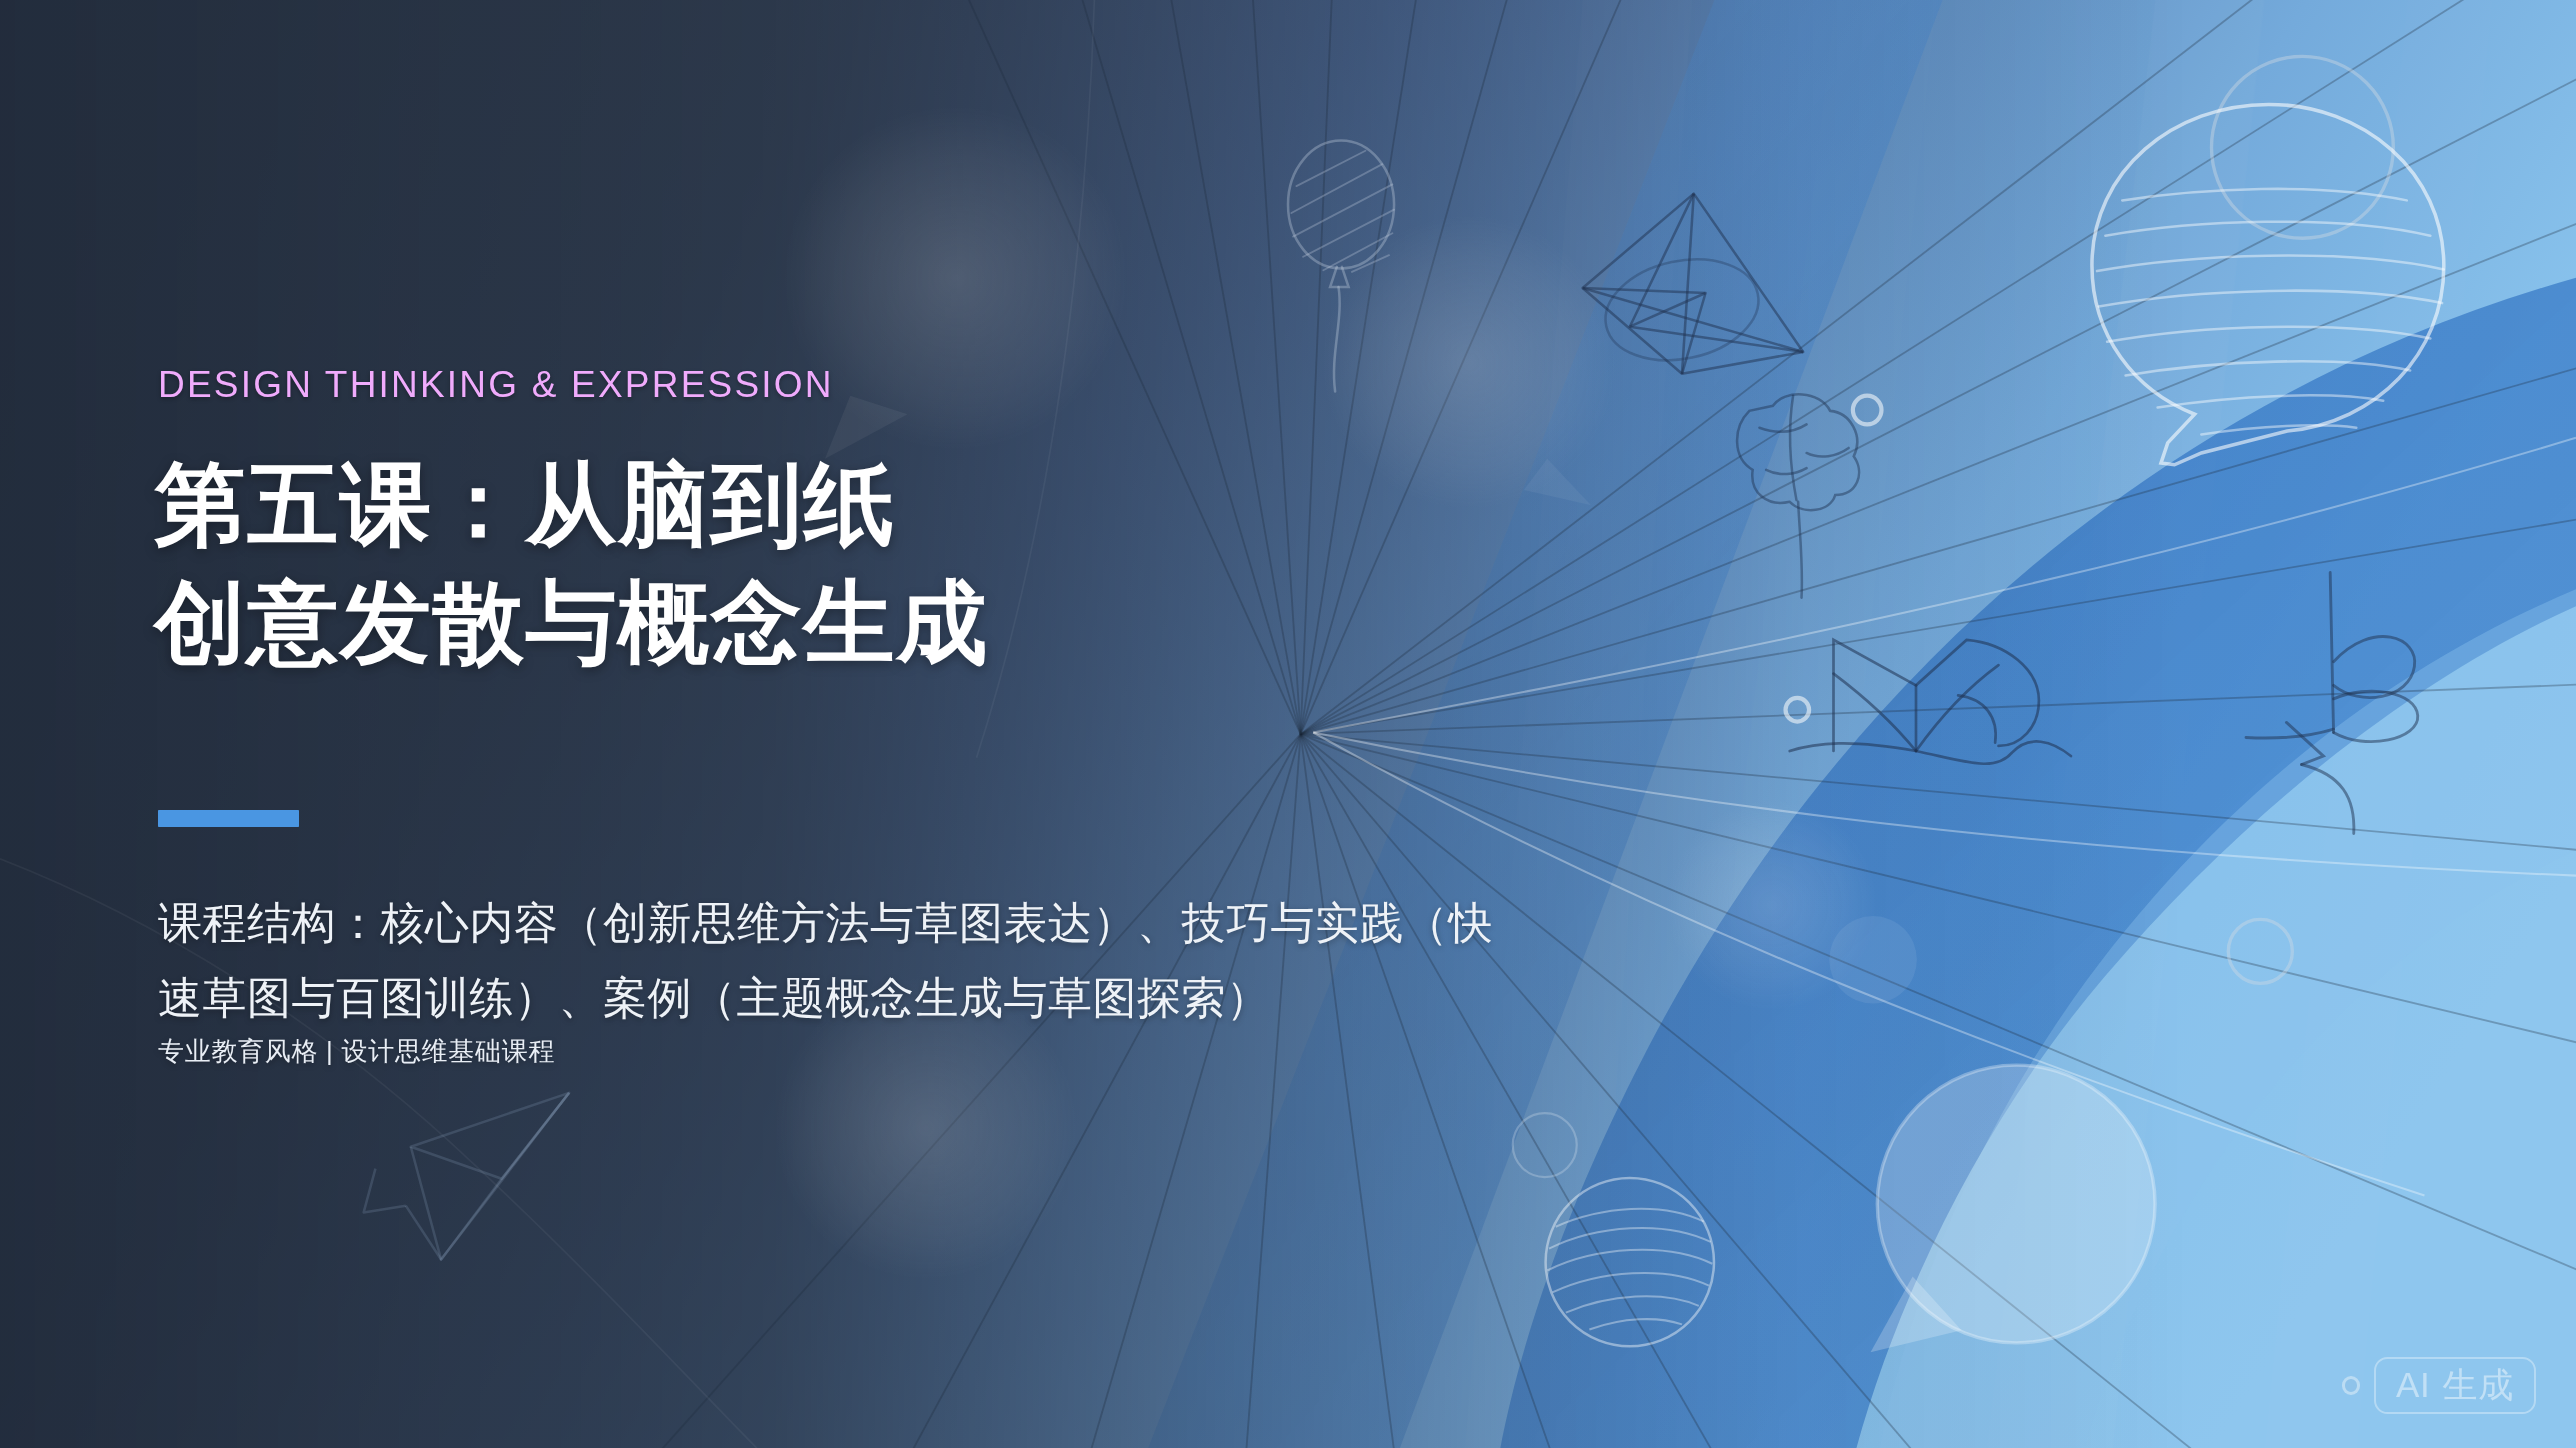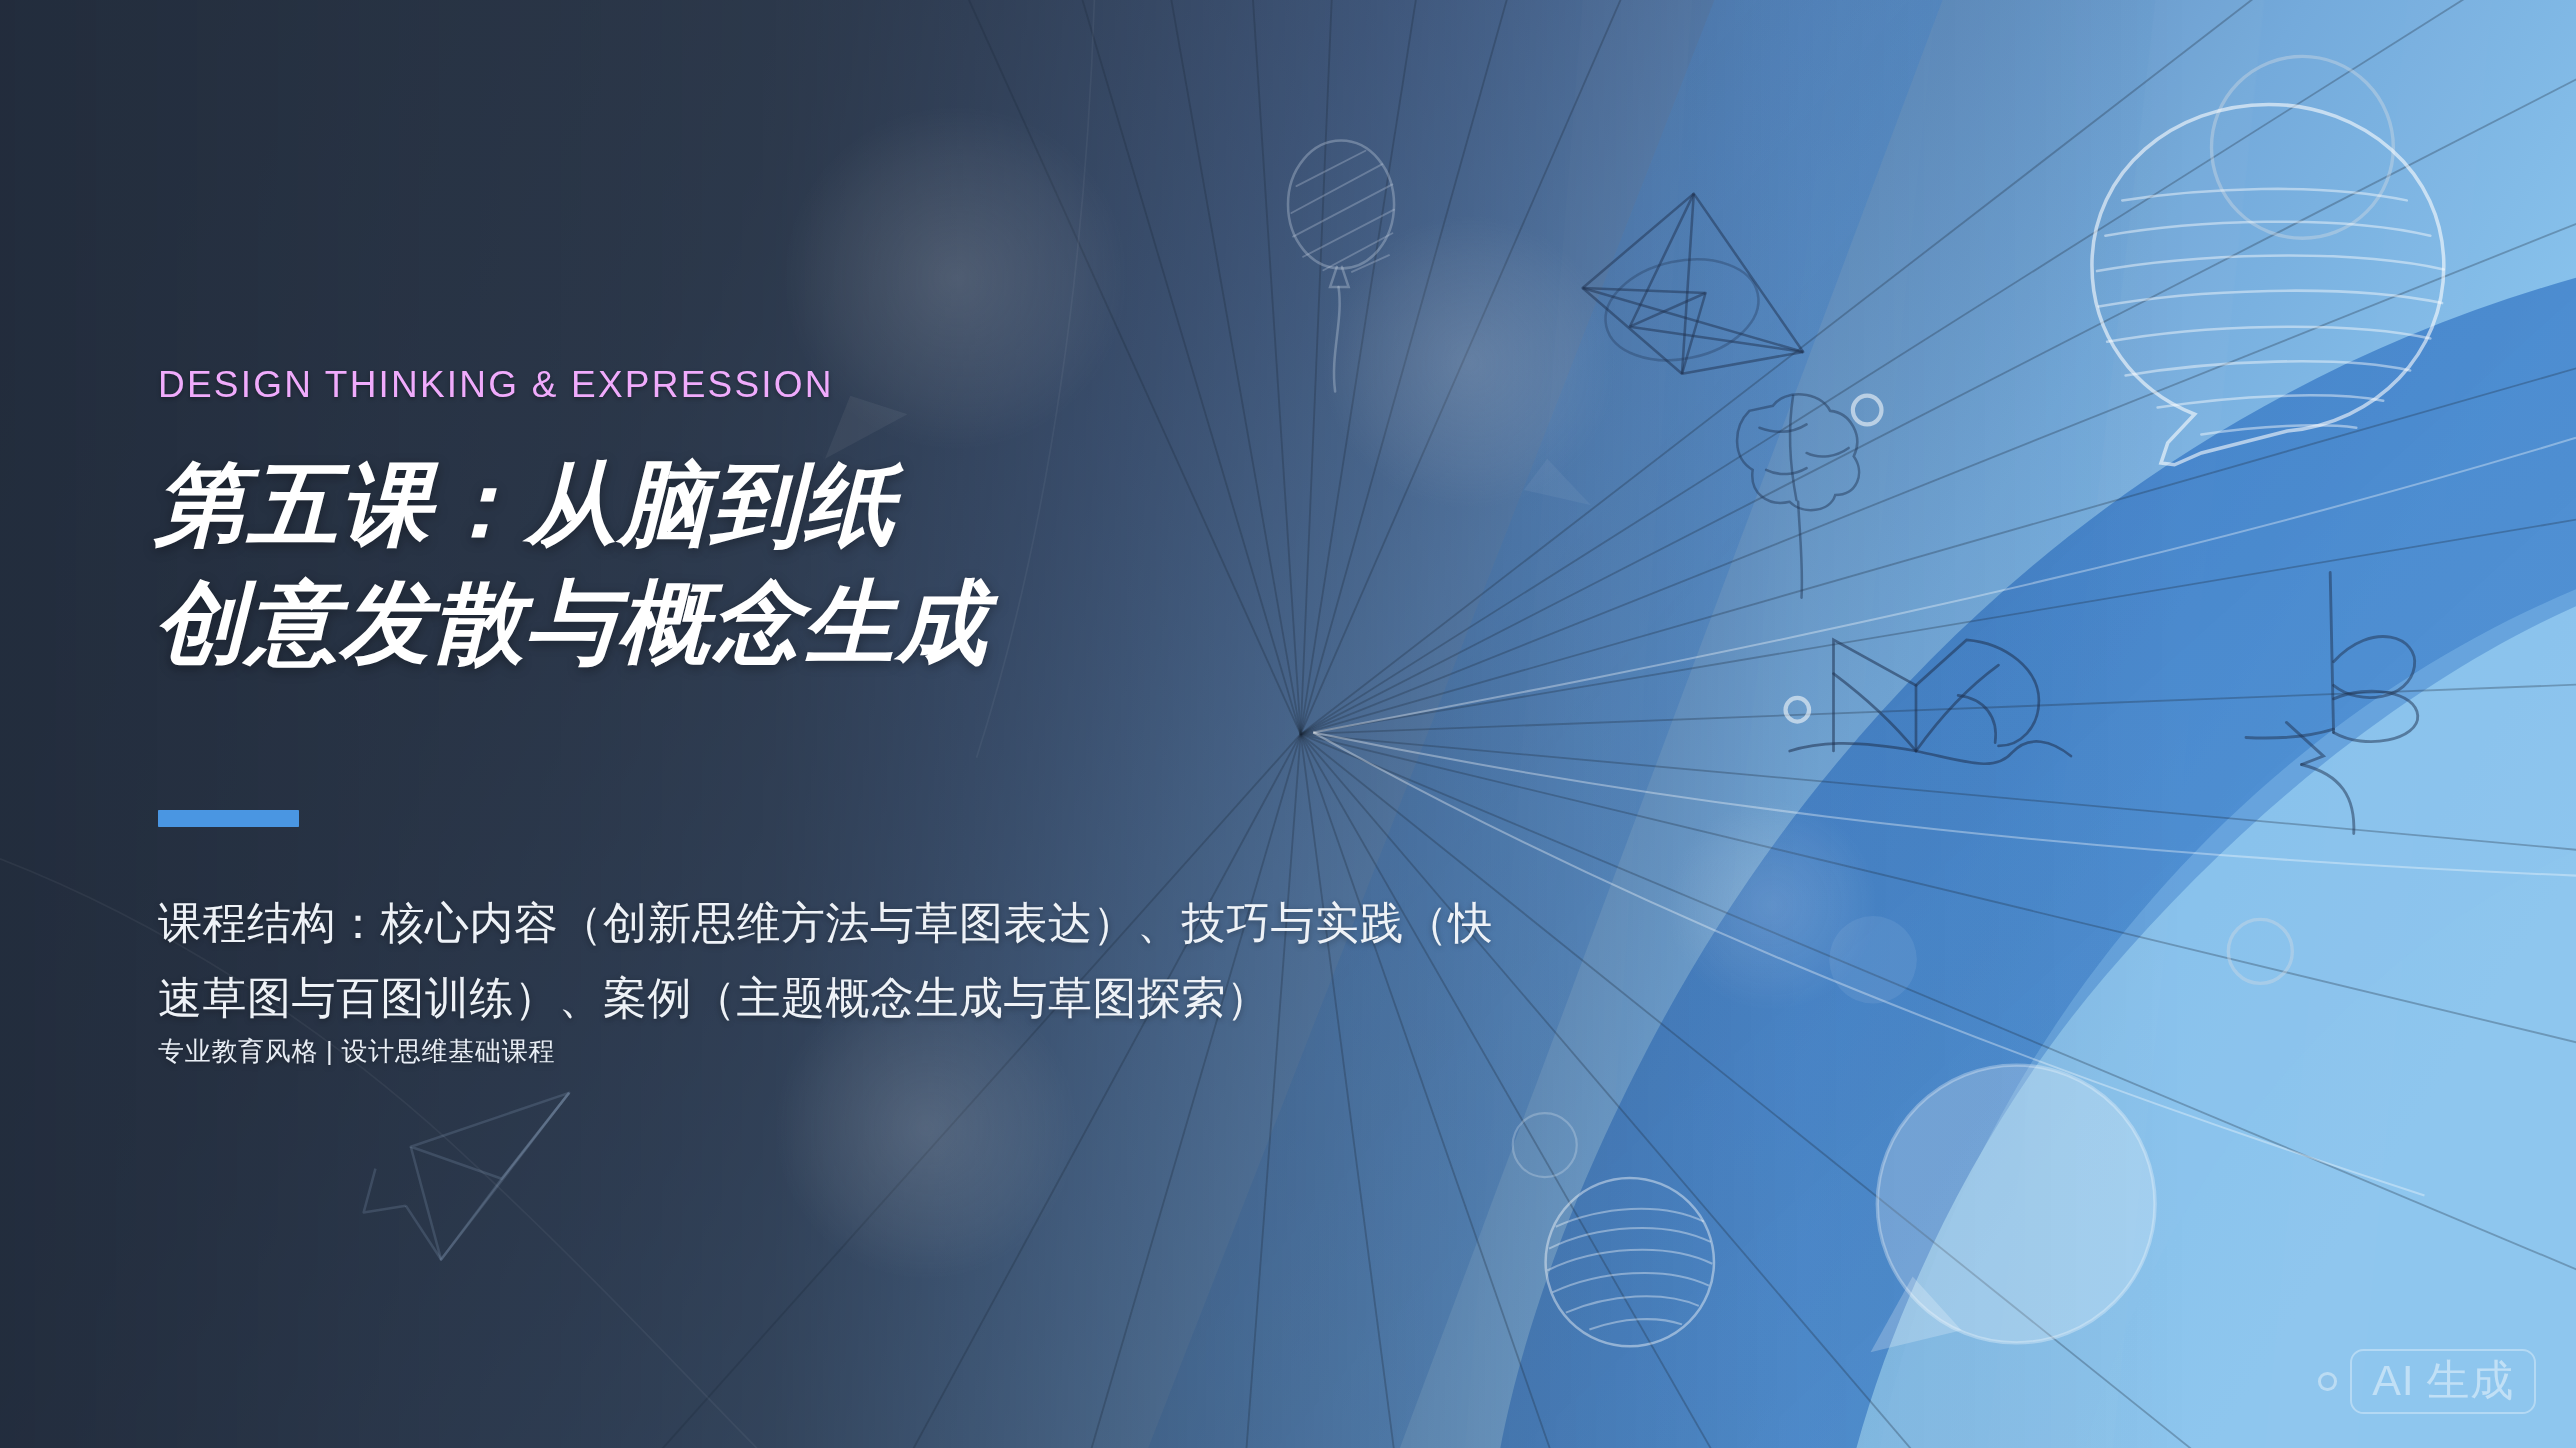--- a/index.html
+++ b/index.html
@@ -57,21 +57,21 @@
     top: 446px;
     left: -3.4px;
     width: 1263px;
     font-size: 91px;
     line-height: 1.30;
     font-weight: 700;
     color: #ffffff;
     letter-spacing: 1.7px;
     text-shadow: 0 3.4px 11.8px rgba(0,0,0,.35);
   }
-  .title .line { display: block; white-space: nowrap; font-style: italic; }
+  .title .line { display: block; white-space: nowrap; }
 
   .accent-bar {
     position: absolute;
     top: 810px;
     left: 0;
     width: 141px;
     height: 17px;
     background: #4a96e2;
     border-radius: 0.8px;
   }
@@ -120,21 +120,21 @@
     background: rgba(150,185,220,.35);
   }
   .ai-pill {
     display: flex;
     align-items: flex-start;
     gap: 11.8px;
     padding: 8.4px 20px 10px;
     border: 2.5px solid rgba(255,255,255,.62);
     border-radius: 13.5px;
     color: rgba(255,255,255,.82);
-    font-size: 43px;
+    font-size: 35px;
     line-height: 1;
     letter-spacing: 0.8px;
     white-space: nowrap;
   }
 </style>
 </head>
 <body>
 
 <div class="slide">
 

